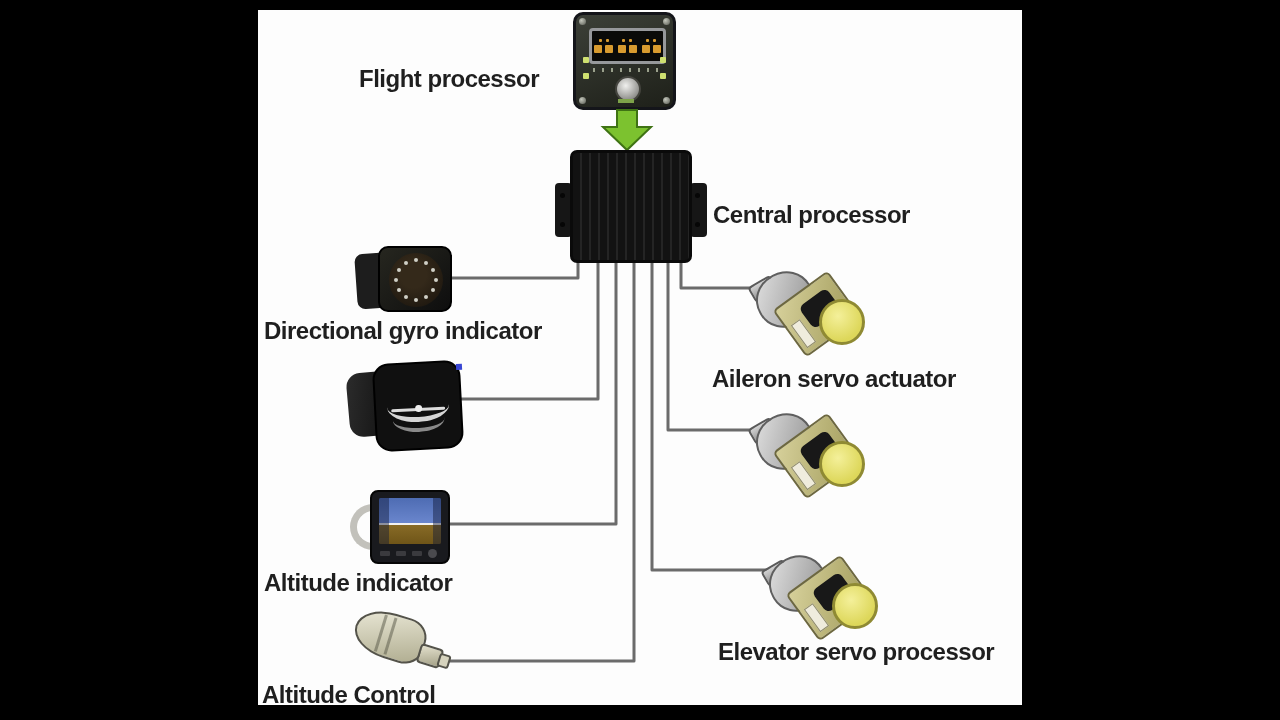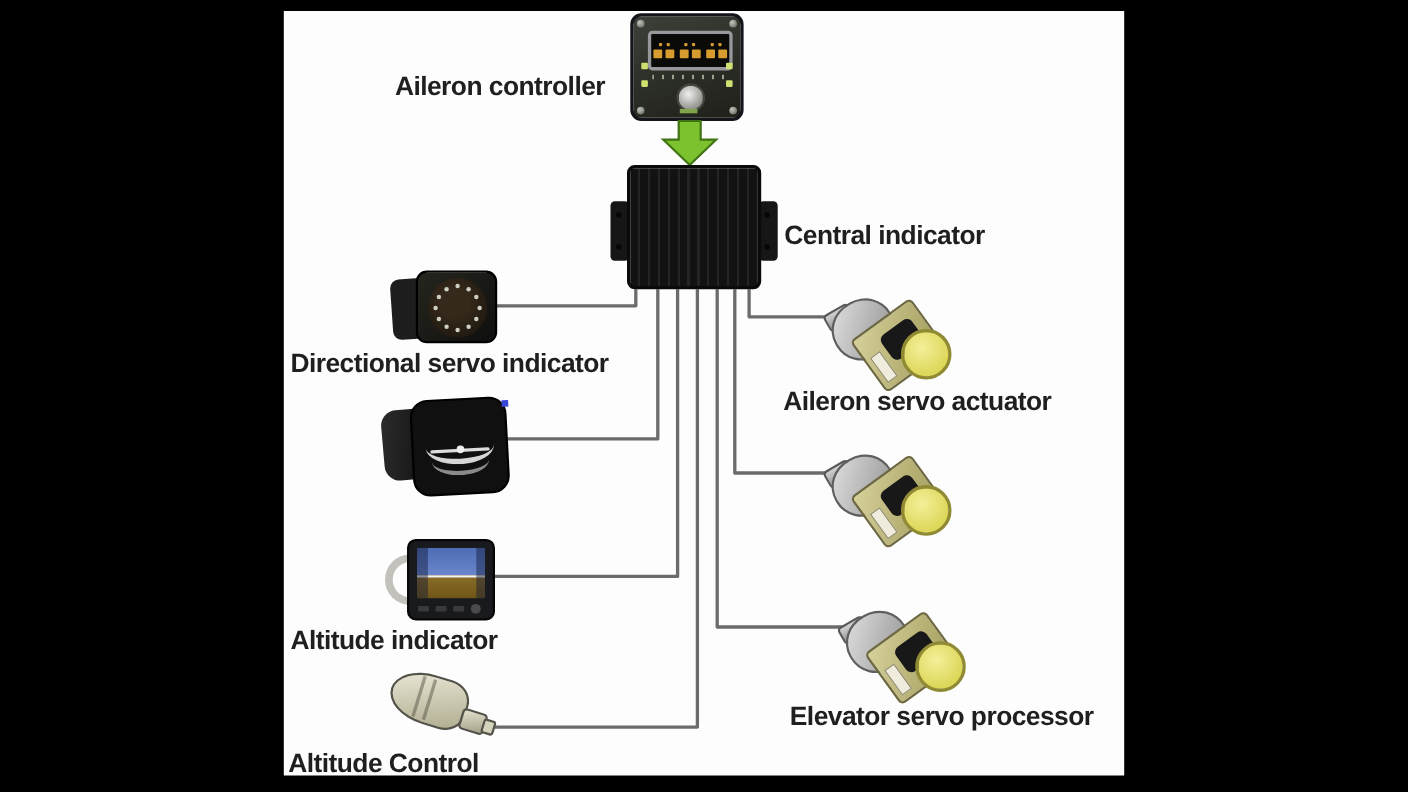--- a/index.html
+++ b/index.html
@@ -280,20 +280,20 @@
   <div class="servo elevator">
     <div class="nozzle"></div>
       <div class="motor"></div>
     <div class="plate">
         <span class="stripe"></span>
       </div>
     <div class="pod"></div>
       <div class="disc"></div>
   </div>
 
-  <div class="lbl" style="left:359px;top:64px">Aileron controller</div>
-  <div class="lbl" style="left:713px;top:200px">Central indicator</div>
-  <div class="lbl" style="left:264px;top:316px">Directional servo indicator</div>
+  <div class="lbl" style="left:359px;top:64px">Flight processor</div>
+  <div class="lbl" style="left:713px;top:200px">Central processor</div>
+  <div class="lbl" style="left:264px;top:316px">Directional gyro indicator</div>
   <div class="lbl" style="left:264px;top:568px">Altitude indicator</div>
   <div class="lbl" style="left:262px;top:680px">Altitude Control</div>
-  <div class="lbl" style="left:712px;top:351px">Aileron servo actuator</div>
+  <div class="lbl" style="left:712px;top:364px">Aileron servo actuator</div>
   <div class="lbl" style="left:718px;top:637px">Elevator servo processor</div>
 </div>
 
 </body></html>

